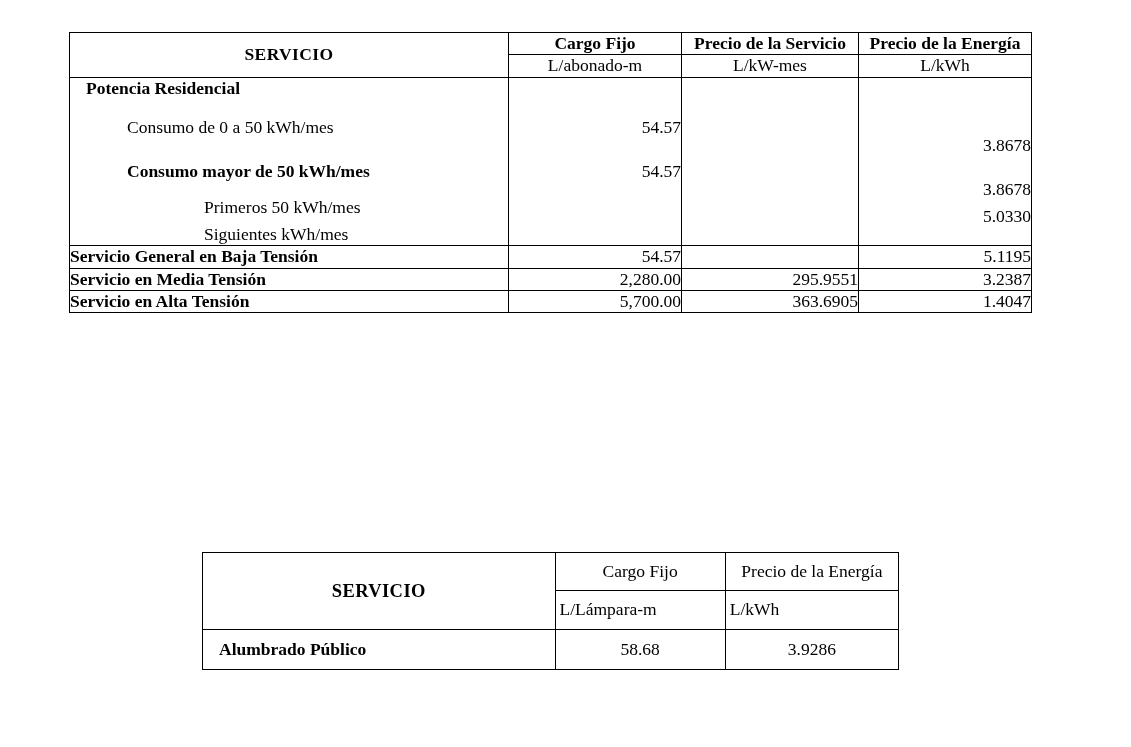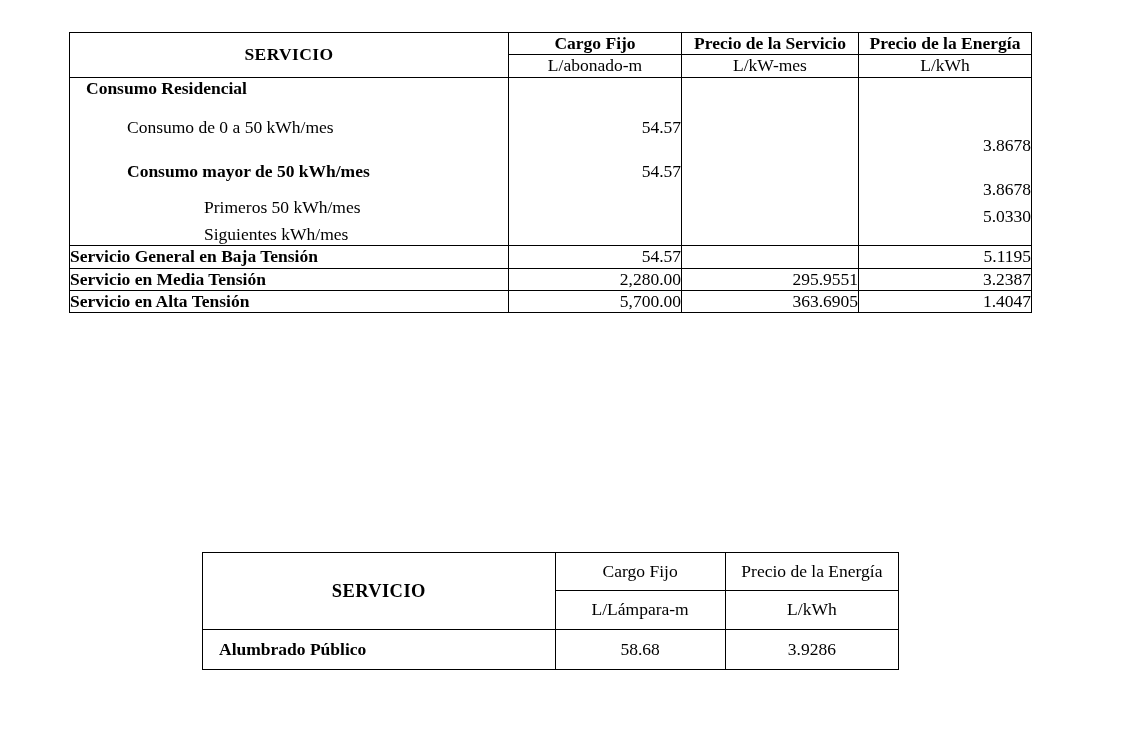--- a/index.html
+++ b/index.html
@@ -138,21 +138,20 @@
   #table-alumbrado .col-cargo2    { width: 170px; }
   #table-alumbrado .col-energia2  { width: 173px; }
 
   #table-alumbrado .hd2 {
     text-align: center;
     font-weight: normal;
     font-size: 17.5px;
     padding: 8px 4px;
   }
   #table-alumbrado .hd2-unit {
-    text-align: center;
     font-weight: normal;
     font-size: 17.5px;
     padding: 8px 4px;
   }
   #table-alumbrado .hd2-servicio {
     text-align: center;
     font-weight: bold;
     font-size: 18.5px;
     letter-spacing: 0.4px;
   }
@@ -192,21 +191,21 @@
     </tr>
 
     <tr>
       <td class="hd-unit">L/abonado-m</td>
       <td class="hd-unit">L/kW-mes</td>
       <td class="hd-unit">L/kWh</td>
     </tr>
 
     <tr>
       <td class="res-block">
-        <div class="res-line lvl1">Consumo Residencial</div>
+        <div class="res-line lvl1">Potencia Residencial</div>
         <div class="res-line lvl2">Consumo de 0 a 50 kWh/mes</div>
         <div class="res-line lvl2b">Consumo mayor de 50 kWh/mes</div>
         <div class="res-line lvl3">Primeros 50 kWh/mes</div>
         <div class="res-line lvl3-last">Siguientes kWh/mes</div>
       </td>
       <td class="num-block">
         <div class="num-line n1 spacer-line">0</div>
         <div class="num-line n2">54.57</div>
         <div class="num-line n2b">54.57</div>
         <div class="num-line n3 spacer-line">0</div>

